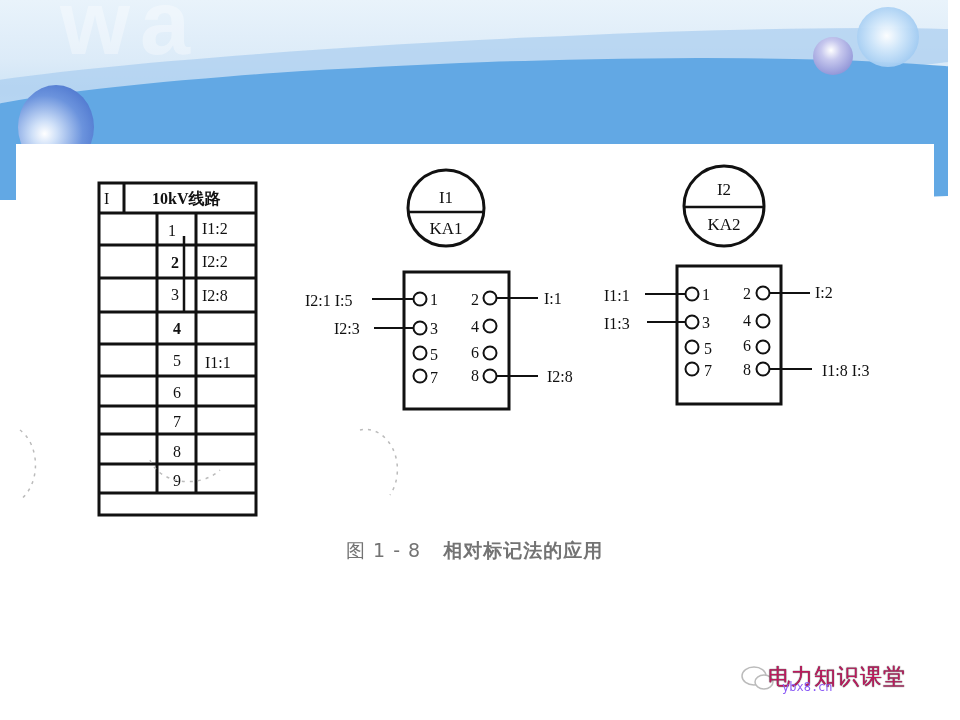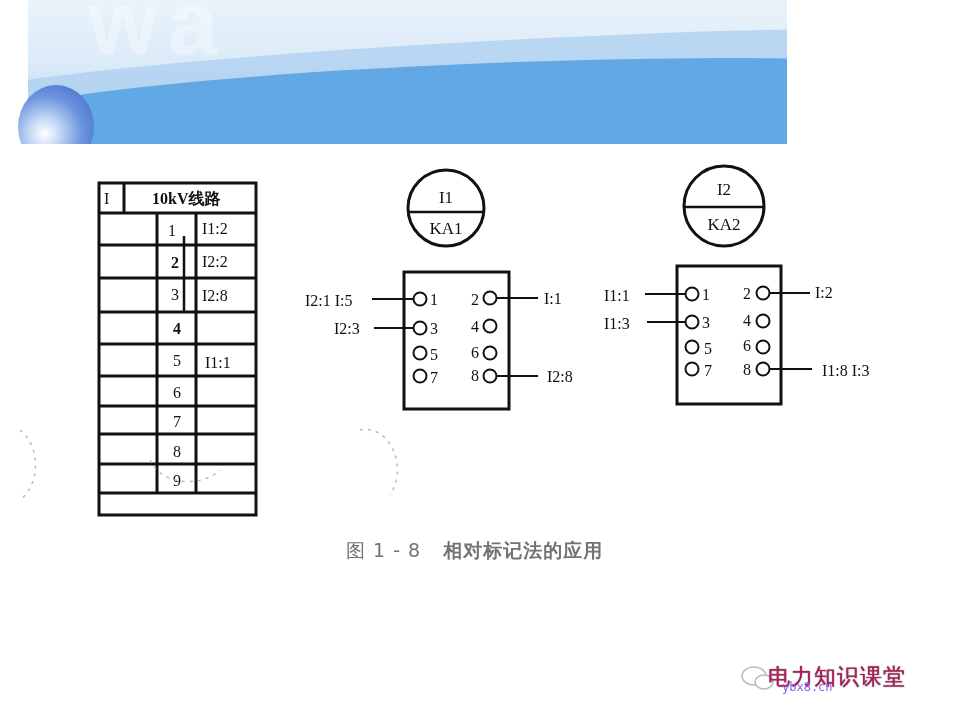--- a/index.html
+++ b/index.html
@@ -1,18 +1,18 @@
 <!DOCTYPE html>
 <html><head>
 <meta charset="utf-8">
 <style>
   html,body{margin:0;padding:0;}
   body{width:960px;height:720px;position:relative;overflow:hidden;background:#ffffff;font-family:"Liberation Serif","DejaVu Serif",serif;}
-  .banner{position:absolute;left:0;top:0;width:759px;height:200px;overflow:hidden;
-    background:linear-gradient(180deg,#e9f3fb 0%,#dcebf8 30%,#cfe4f6 45%,#ffffff 100%);margin-left:28px;}
+  .banner{position:absolute;left:0;top:0;width:948px;height:200px;overflow:hidden;
+    background:linear-gradient(180deg,#e9f3fb 0%,#dcebf8 30%,#cfe4f6 45%,#ffffff 100%);}
   .band{position:absolute;left:-60px;top:62px;width:1100px;height:150px;background:#62a8e4;
     border-radius:50% 50% 0 0 / 30% 30% 0 0;transform:rotate(-2deg);}
   .band2{position:absolute;left:-80px;top:40px;width:1120px;height:60px;background:#a9cdf0;opacity:.7;
     border-radius:50%;transform:rotate(-3deg);}
   .wm{position:absolute;left:60px;top:-28px;font-size:90px;color:rgba(255,255,255,.35);font-family:"Liberation Sans",sans-serif;font-weight:bold;letter-spacing:10px;}
   .ball{position:absolute;border-radius:50%;}
   .ball-left{left:18px;top:85px;width:76px;height:84px;background:radial-gradient(circle at 35% 58%,#ffffff 0%,#cfe0f8 18%,#6b93dd 55%,#3a63c4 100%);}
   .ball-small{left:813px;top:37px;width:40px;height:38px;background:radial-gradient(circle at 45% 35%,#ffffff 0%,#c7c8ee 30%,#8d92d6 80%,#7f85cf 100%);}
   .ball-big{left:857px;top:7px;width:62px;height:60px;background:radial-gradient(circle at 48% 48%,#ffffff 0%,#cfe6fa 35%,#92c2ef 85%,#7ab2e8 100%);opacity:.95;}
   .paper{position:absolute;left:16px;top:144px;width:918px;height:440px;background:#ffffff;}

